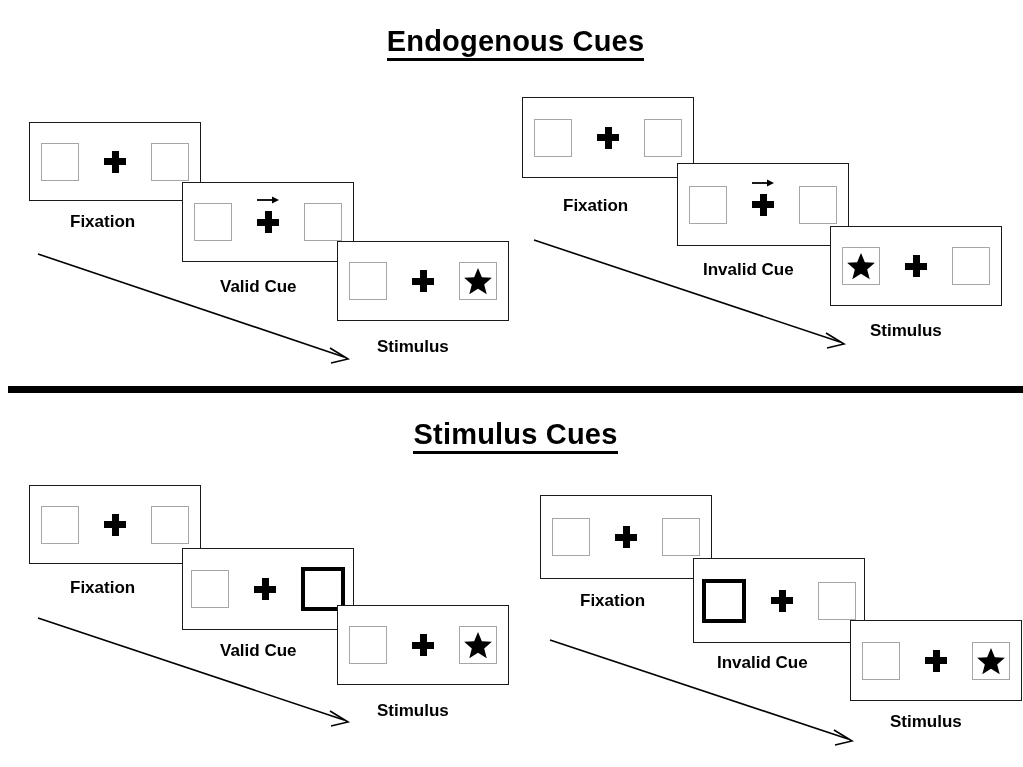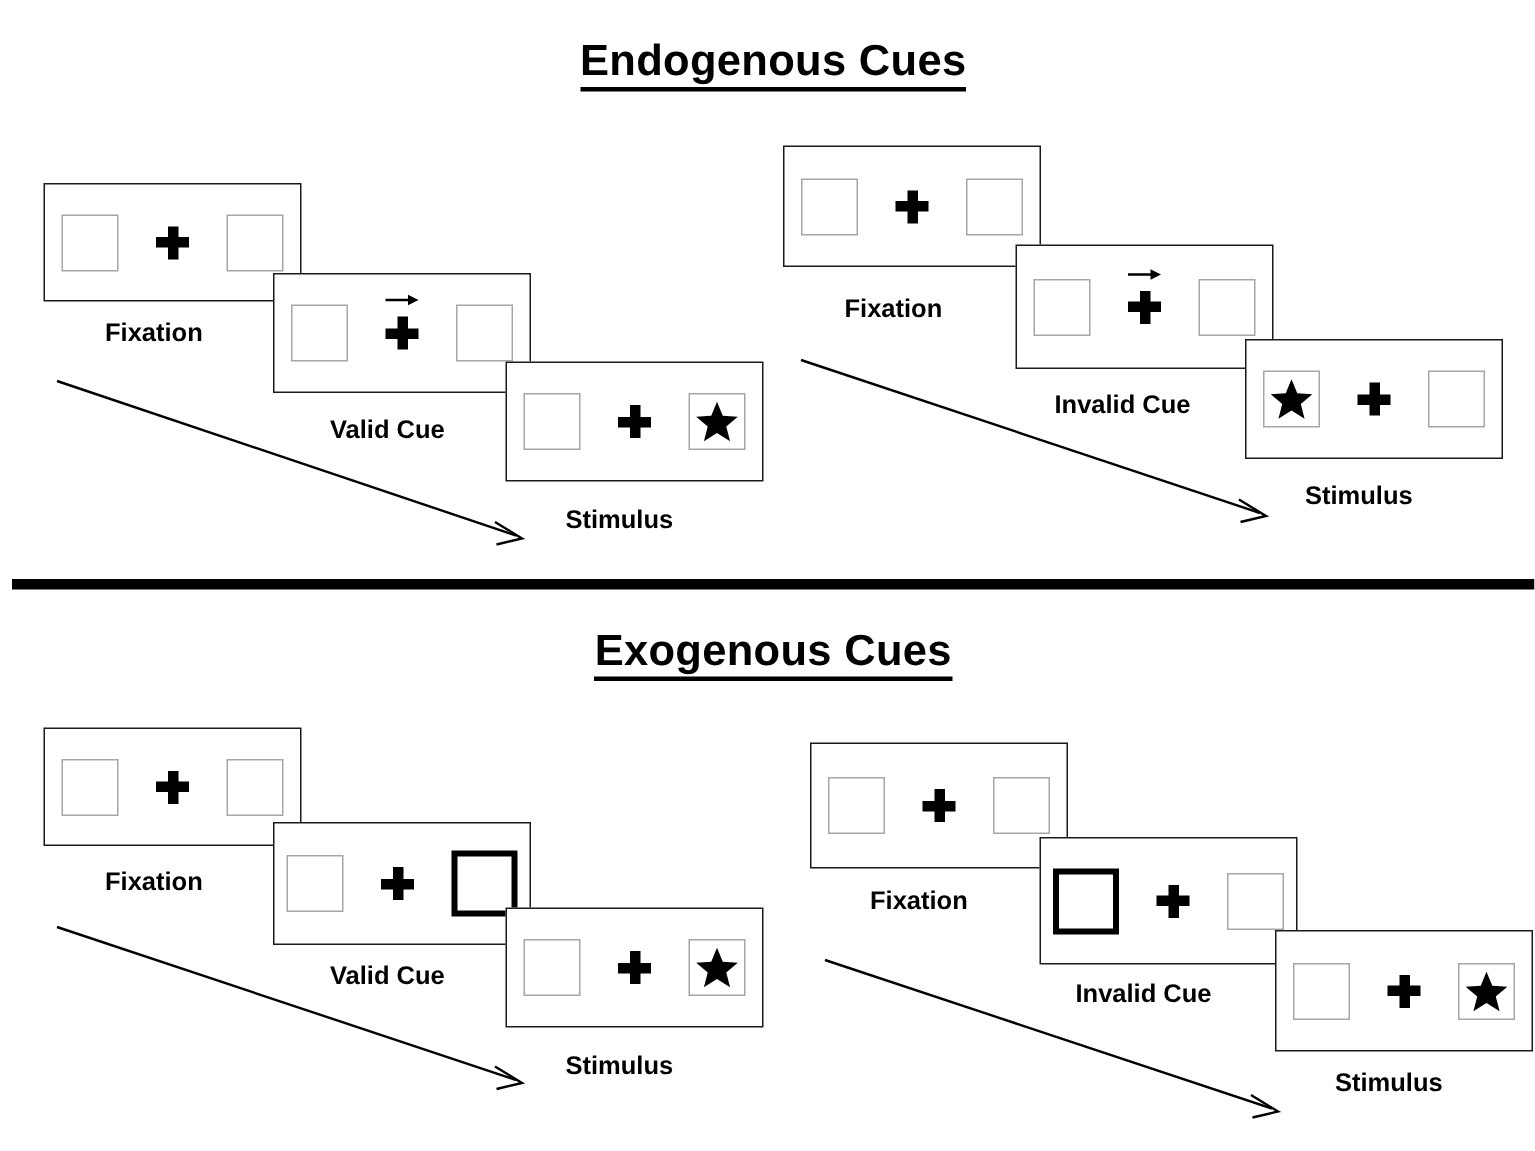--- a/index.html
+++ b/index.html
@@ -194,21 +194,21 @@
       <div class="cross"></div>
       <div class="gap"></div>
       <div class="slot thin"></div>
     </div>
   </div>
   <div class="label" style="left:866px;top:321px;">Stimulus</div>
 
   <div class="divider" style="left:4px;top:386px;width:1015px;"></div>
 
   <div class="section-title" style="top:418px;left:0;">
-    <span>Exogenous Cues</span>
+    <span>Stimulus Cues</span>
   </div>
 
   <svg class="flow-arrow" viewBox="0 0 1023 767">
     <line x1="34" y1="618" x2="340" y2="720" stroke="#000" stroke-width="1.6"></line>
     <polyline points="326,711 344,722 327,726" fill="none" stroke="#000" stroke-width="1.6"></polyline>
   </svg>
 
   <div class="frame" style="left:25px;top:485px;width:172px;height:79px;">
     <div class="frame-inner">
       <div class="slot thin"></div>

